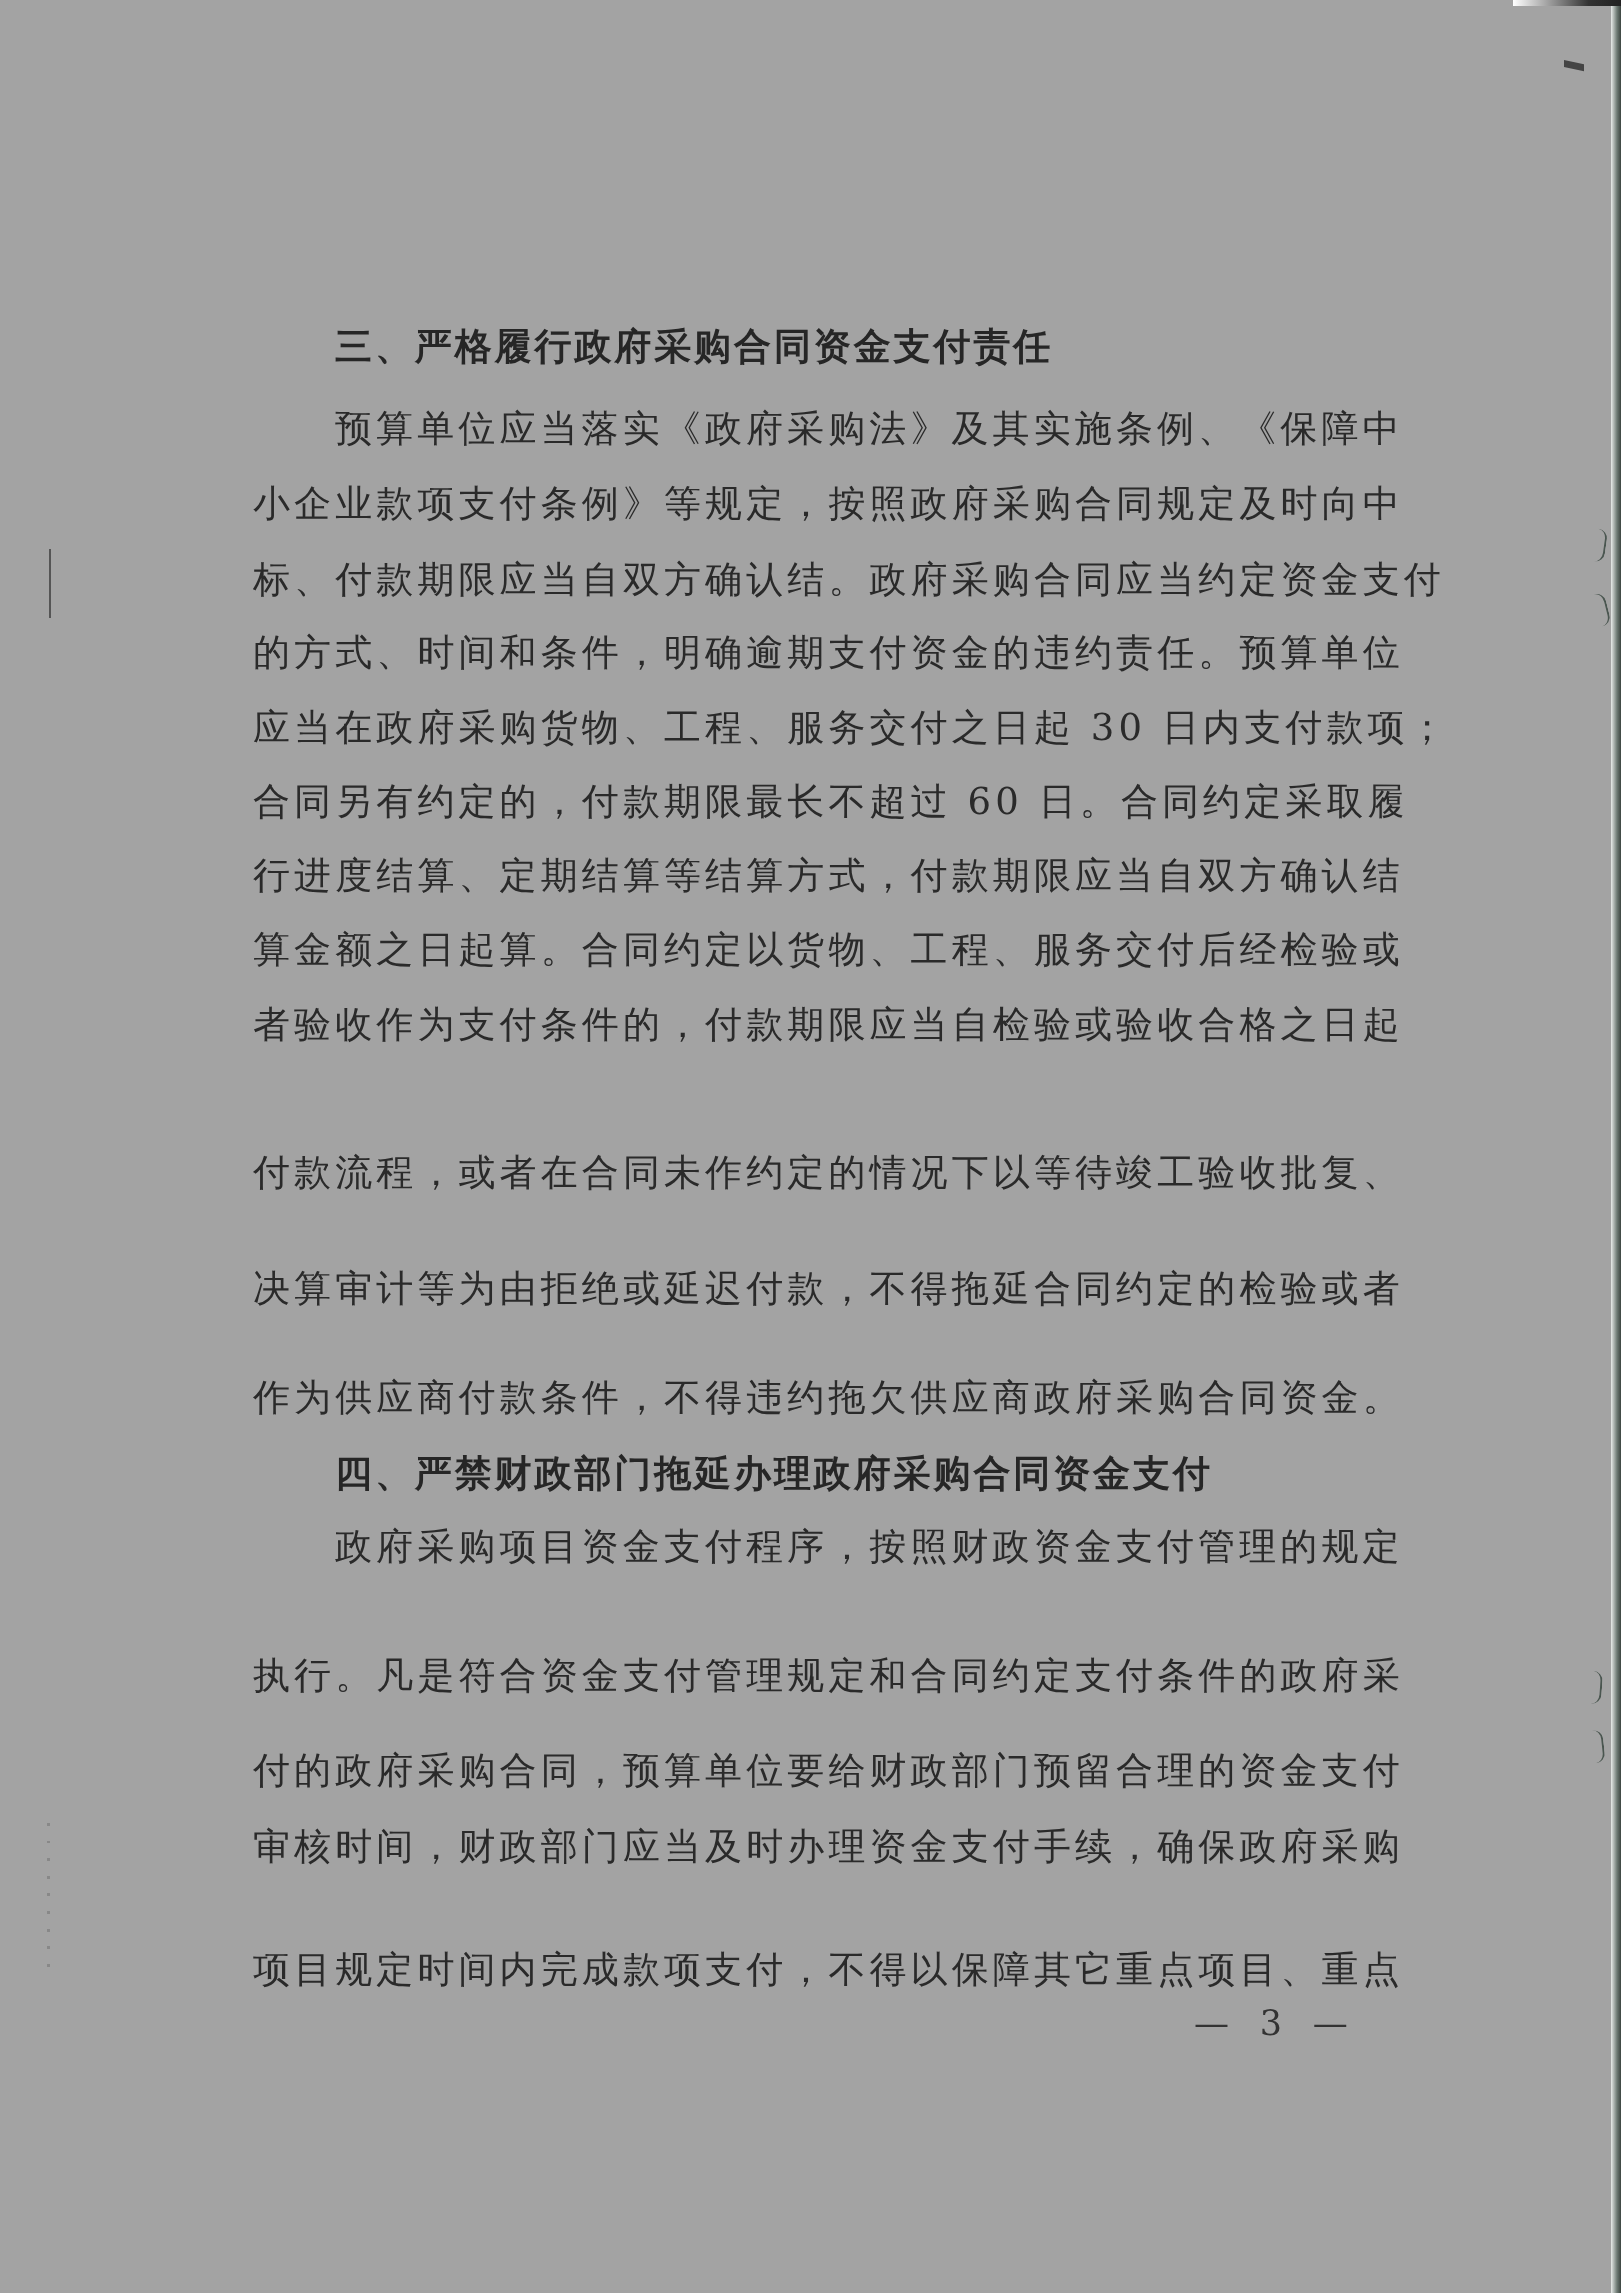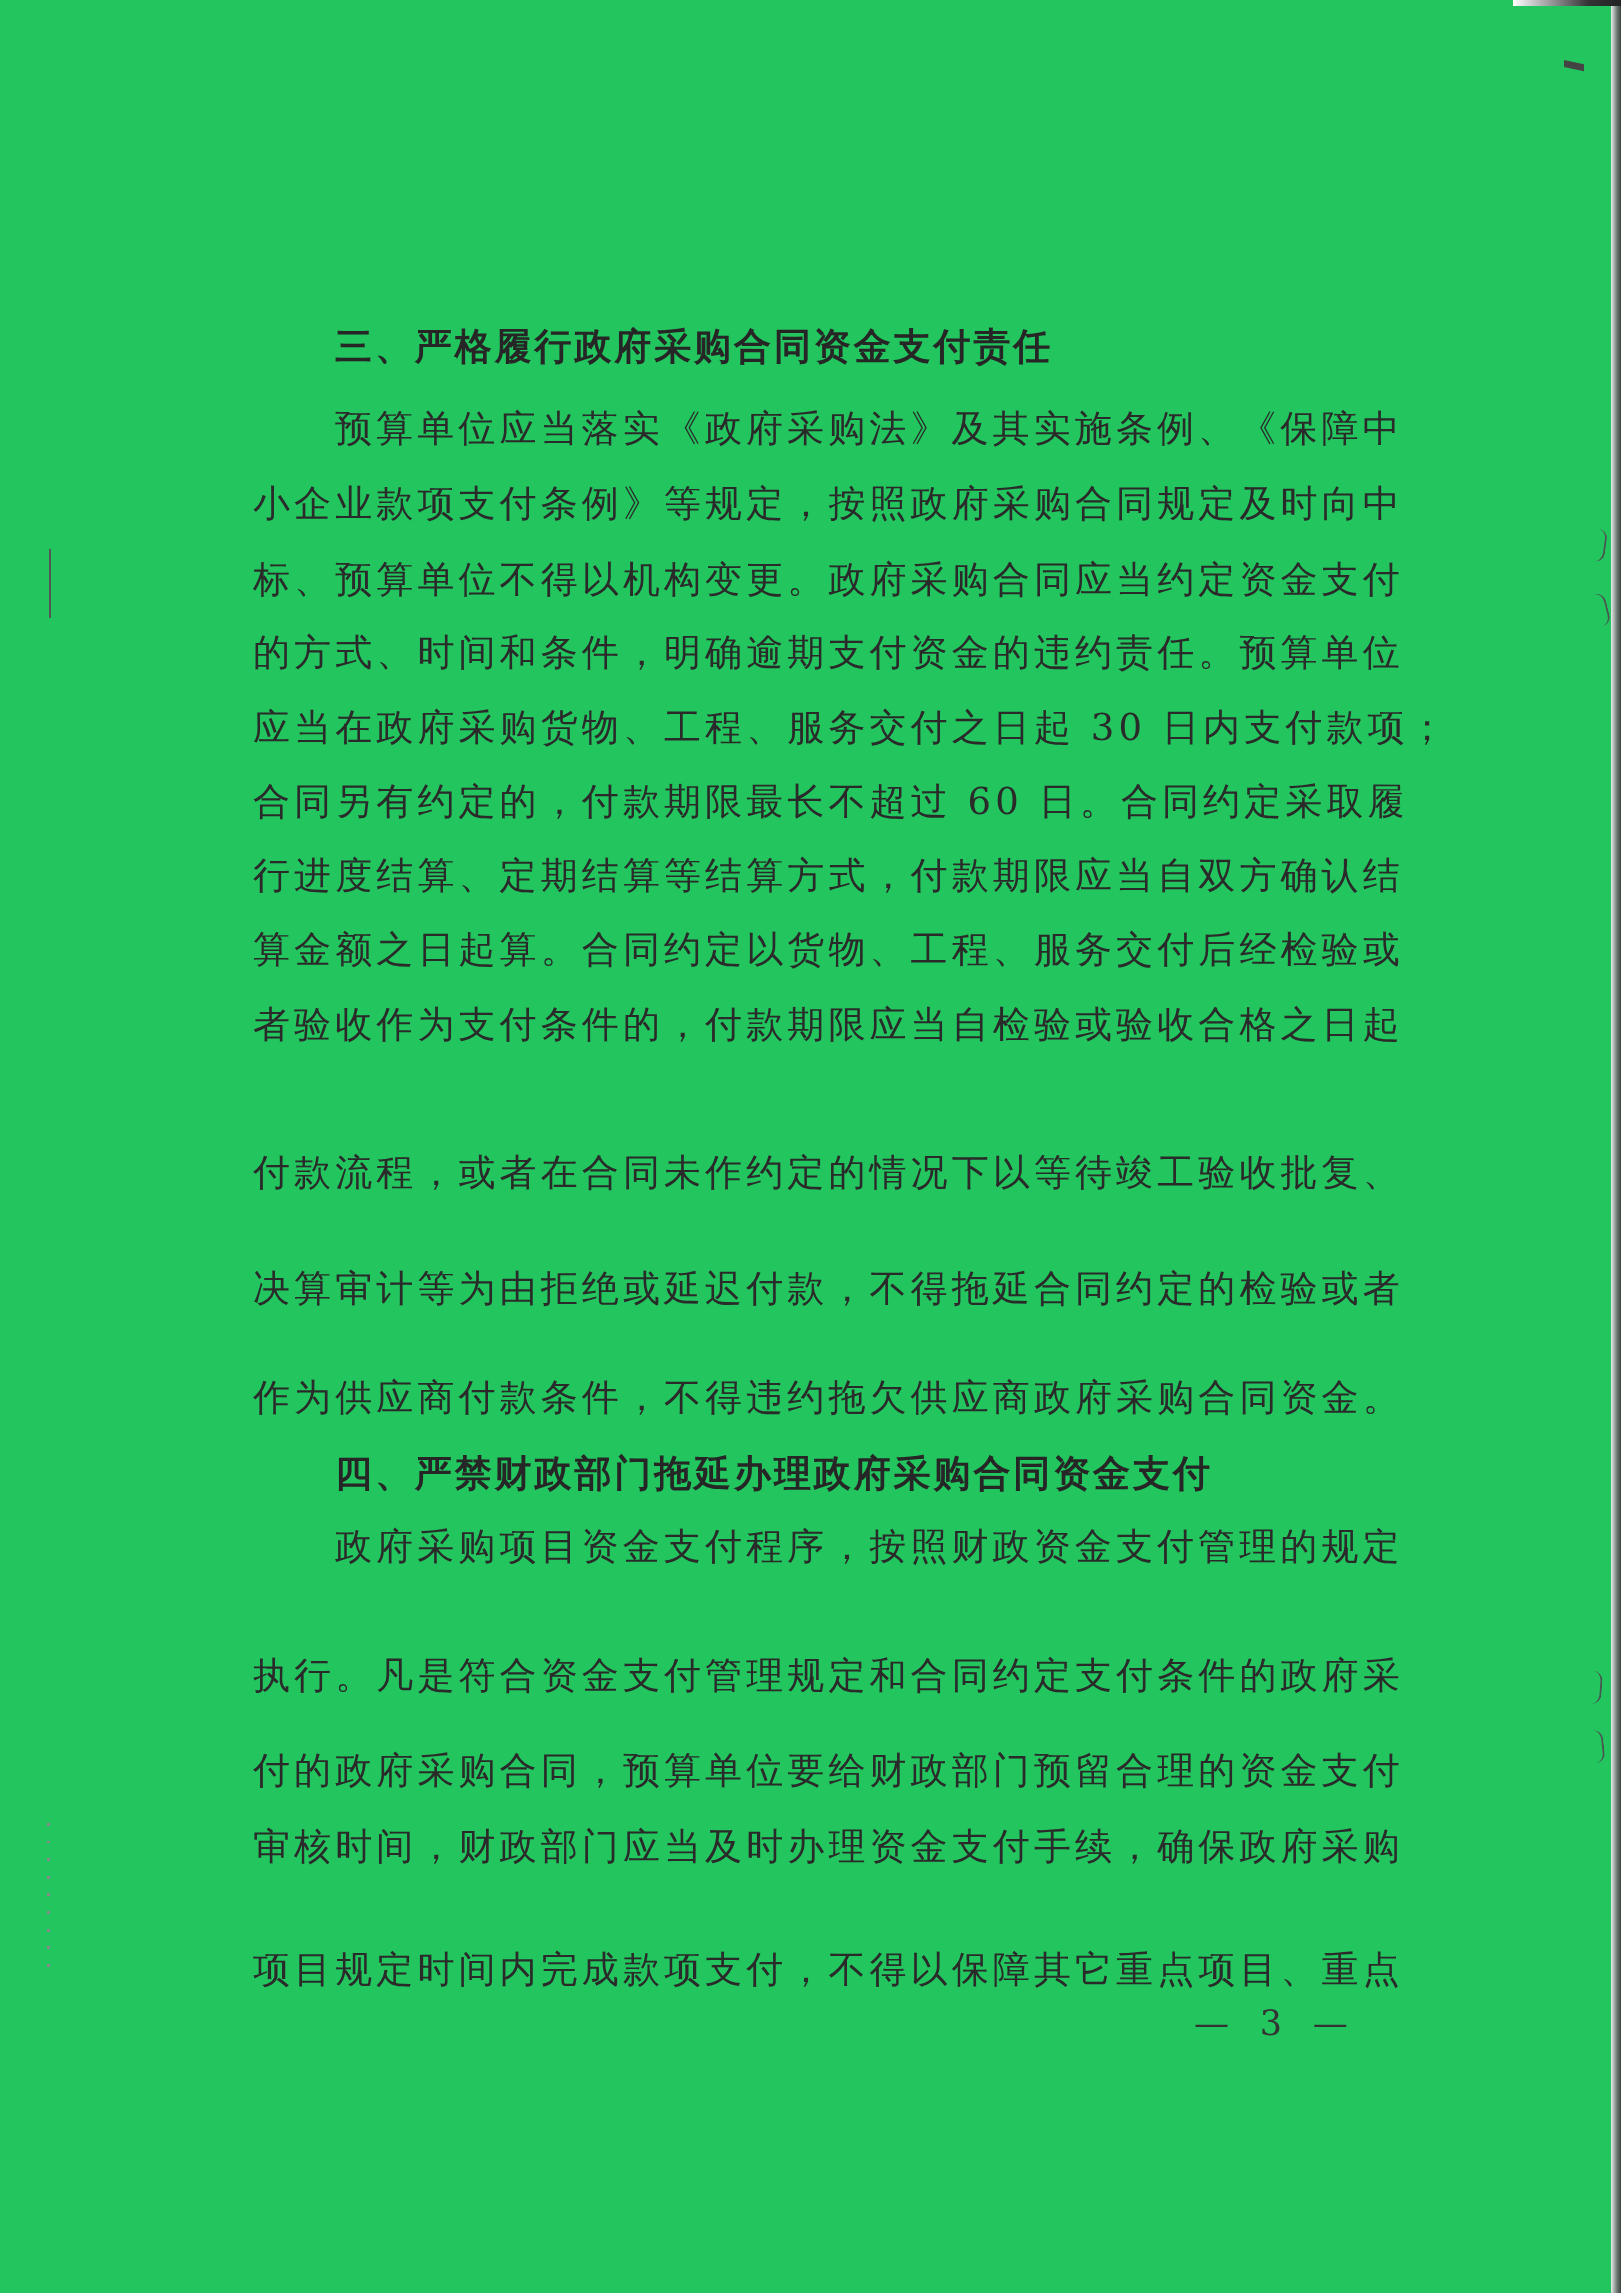--- a/index.html
+++ b/index.html
@@ -5,21 +5,21 @@
     html, body { margin: 0; padding: 0; }
     body {
       width: 1621px; height: 2294px;
       background: #ffffff;
       position: relative; overflow: hidden;
       font-family: "DejaVu Serif", "Liberation Serif", serif;
       color: #2a2a2a;
     }
     .page {
       position: absolute; left: 0; top: 0; width: 1621px; height: 2294px;
-      background: #22c55e;
+      background: #a3a3a3;
     }
     
     .edge-right {
       position: absolute; right: 0; top: 0; width: 9.8px; height: 2294px;
       background: linear-gradient(to right, #e9ecea, #6e7a74 60%, #3c4540);
     }
     .edge-top {
       position: absolute; right: 0; top: 0; width: 108px; height: 5.9px;
       background: linear-gradient(to right, #ffffff, #333 70%, #222);
     }
@@ -74,21 +74,21 @@
   <div class="staple s2"></div>
   <div class="staple s3"></div>
   <div class="staple s4"></div>
   <div class="margin-line"></div>
   <div class="margin-dots"></div>
 
   <div class="heading" style="top:323px;">三、严格履行政府采购合同资金支付责任</div>
 
   <div class="line indent justify" style="top:405px;">预算单位应当落实《政府采购法》及其实施条例、《保障中</div>
   <div class="line justify" style="top:480px;">小企业款项支付条例》等规定，按照政府采购合同规定及时向中</div>
-  <div class="line justify" style="top:556px;">标、预算单位不得以机构变更。政府采购合同应当约定资金支付</div>
+  <div class="line justify" style="top:556px;">标、付款期限应当自双方确认结。政府采购合同应当约定资金支付</div>
   <div class="line justify" style="top:629px;">的方式、时间和条件，明确逾期支付资金的违约责任。预算单位</div>
   <div class="line justify" style="top:704px;">应当在政府采购货物、工程、服务交付之日起 30 日内支付款项；</div>
   <div class="line justify" style="top:778px;">合同另有约定的，付款期限最长不超过 60 日。合同约定采取履</div>
   <div class="line justify" style="top:852px;">行进度结算、定期结算等结算方式，付款期限应当自双方确认结</div>
   <div class="line justify" style="top:926px;">算金额之日起算。合同约定以货物、工程、服务交付后经检验或</div>
   <div class="line justify" style="top:1001px;">者验收作为支付条件的，付款期限应当自检验或验收合格之日起</div>
   <div class="line justify" style="top:1149px;">付款流程，或者在合同未作约定的情况下以等待竣工验收批复、</div>
   <div class="line justify" style="top:1265px;">决算审计等为由拒绝或延迟付款，不得拖延合同约定的检验或者</div>
   <div class="line justify" style="top:1374px;">作为供应商付款条件，不得违约拖欠供应商政府采购合同资金。</div>
 

